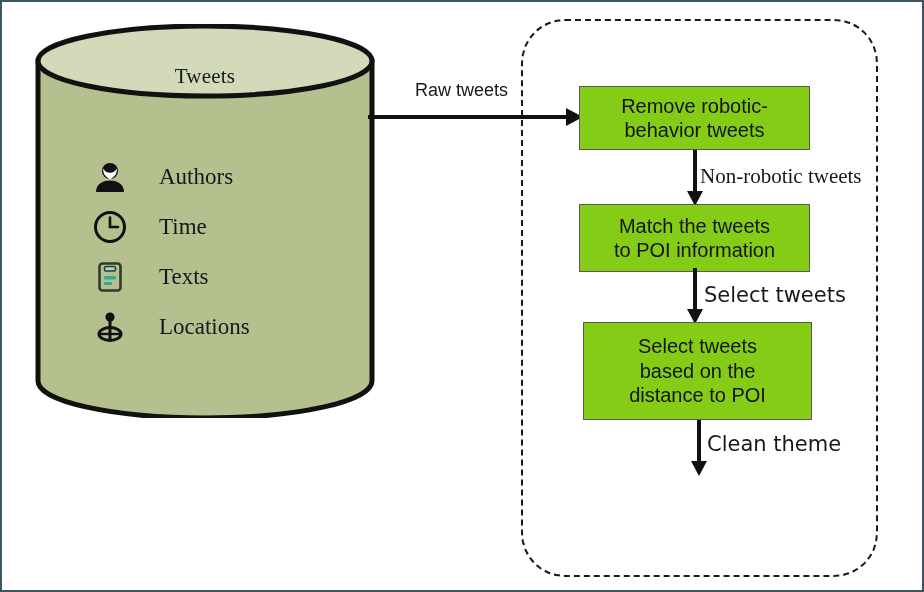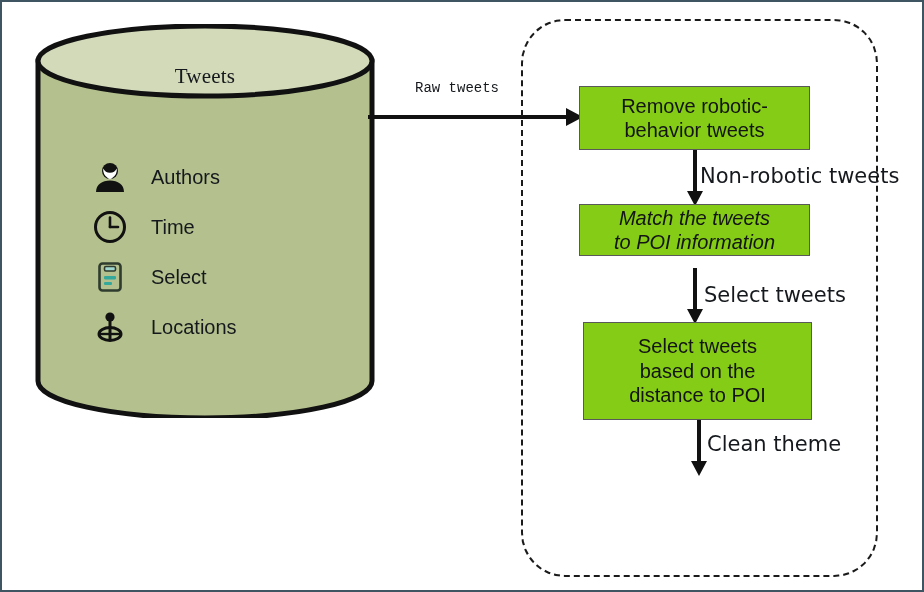--- a/index.html
+++ b/index.html
@@ -55,41 +55,41 @@
   .cyl-item + .cyl-item { margin-top: 0px; }
   .cyl-icon {
     width: 42px;
     height: 42px;
     display: flex;
     align-items: center;
     justify-content: center;
     flex: 0 0 42px;
   }
   .cyl-label {
-    margin-left: 20px;
-    font-family: Liberation Sans, sans-serif;
-    font-size: 20px;
+    margin-left: 28px;
+    font-family: Liberation Serif, serif;
+    font-size: 23px;
     color: #15181c;
     white-space: nowrap;
   }
 
   
   #raw-arrow-svg {
     position: absolute;
     left: 366px;
     top: 100px;
     width: 215px;
     height: 30px;
   }
   #raw-tweets-label {
     position: absolute;
     left: 413px;
     top: 78px;
-    font-family: Liberation Mono, monospace;
-    font-size: 14px;
+    font-family: Liberation Sans, sans-serif;
+    font-size: 18px;
     color: #15181c;
     white-space: nowrap;
   }
 
   
   #preprocessing-frame {
     position: absolute;
     left: 519px;
     top: 17px;
     width: 357px;
@@ -120,41 +120,41 @@
     justify-content: center;
     text-align: center;
     font-family: "Liberation Sans", sans-serif;
     font-size: 20px;
     line-height: 1.22;
     color: #141414;
     white-space: pre-line;
     padding: 0 6px;
   }
   #box-remove   { left: 577px; top: 84px;  width: 231px; height: 64px; }
-  #box-match    { left: 577px; top: 202px; width: 231px; height: 52px; font-style: italic; }
+  #box-match    { left: 577px; top: 202px; width: 231px; height: 68px; }
   #box-select   { left: 581px; top: 320px; width: 229px; height: 98px; }
   #box-generate { left: 585px; top: 473px; width: 227px; height: 66px; }
 
   
   .v-arrow {
     position: absolute;
     width: 18px;
   }
   #arrow-1 { left: 684px; top: 148px; height: 56px; }
   #arrow-2 { left: 684px; top: 266px; height: 56px; }
   #arrow-3 { left: 688px; top: 418px; height: 56px; }
 
   .edge-label {
     position: absolute;
     font-family: "DejaVu Sans", sans-serif;
     font-size: 21px;
     color: #15181c;
     white-space: nowrap;
   }
-  #label-nonrobotic { left: 698px; top: 162px; }
+  #label-nonrobotic { left: 698px; top: 162px; font-family: Liberation Serif, serif; }
   #label-select     { left: 702px; top: 281px; }
   #label-clean      { left: 705px; top: 430px; }
 </style>
 </head>
 <body>
 
 <div id="canvas">
 
   <div id="cylinder-group">
     <svg class="cyl-svg" width="340" height="394" viewBox="0 0 340 394">
@@ -193,21 +193,21 @@
 
       <div class="cyl-item">
         <span class="cyl-icon">
           <svg width="36" height="36" viewBox="0 0 36 36">
             <rect x="7.5" y="4.5" width="21" height="27" rx="3" fill="none" stroke="#2e3b2e" stroke-width="2.6"></rect>
             <rect x="12.5" y="7.5" width="11" height="4.5" rx="1.4" fill="#9fd7cf" stroke="#2e3b2e" stroke-width="1.6"></rect>
             <rect x="12" y="17" width="12" height="3.4" rx="1.1" fill="#34a89a"></rect>
             <rect x="12" y="23" width="8" height="3.1" rx="1.1" fill="#34a89a"></rect>
           </svg>
         </span>
-        <span class="cyl-label">Select</span>
+        <span class="cyl-label">Texts</span>
       </div>
 
       <div class="cyl-item">
         <span class="cyl-icon">
           <svg width="36" height="36" viewBox="0 0 36 36">
             <ellipse cx="18" cy="25" rx="11" ry="6.4" fill="none" stroke="#111111" stroke-width="3"></ellipse>
             <line x1="7" y1="25" x2="29" y2="25" stroke="#111111" stroke-width="2.4"></line>
             <line x1="18" y1="10" x2="18" y2="31" stroke="#111111" stroke-width="3"></line>
             <circle cx="18" cy="8" r="4.6" fill="#111111"></circle>
           </svg>

